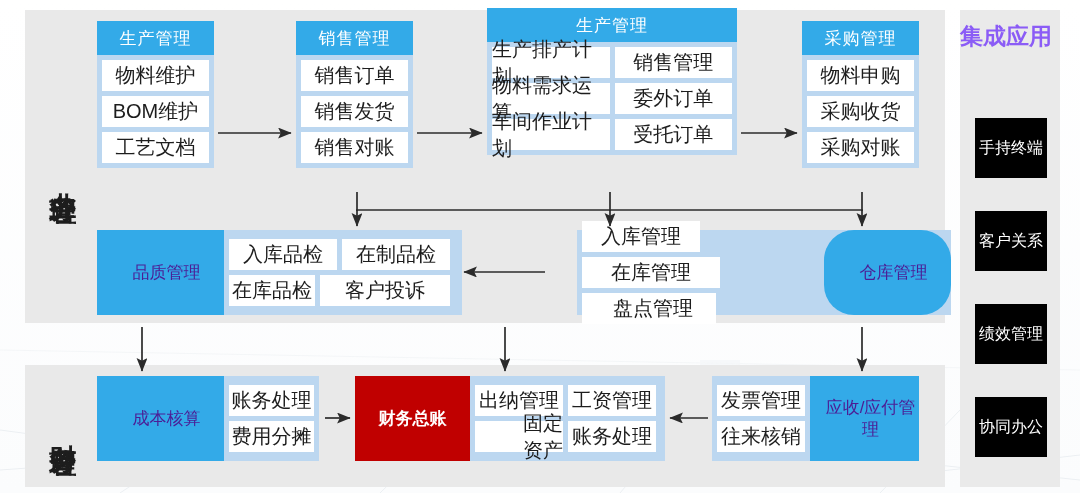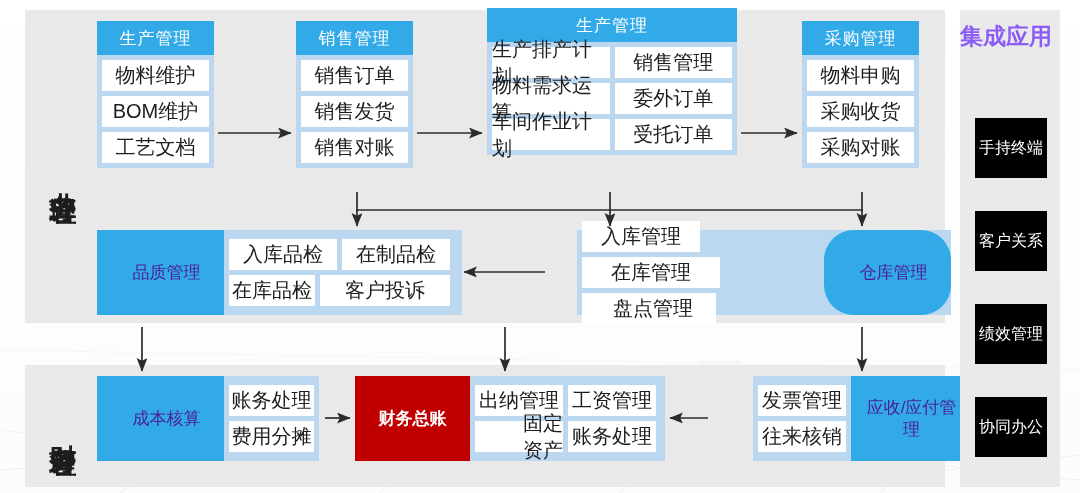--- a/index.html
+++ b/index.html
@@ -183,21 +183,21 @@
   <div class="sidecard" id="card-ledger" style="left:355px;top:376px;width:310px;height:85px;">
     <div class="bigred" style="width:115px;">财务总账</div>
     <div class="grid">
       <div class="cell" style="width:88px;">出纳管理</div>
       <div class="cell" style="width:88px;">工资管理</div>
       <div class="cell" style="width:88px;padding-left:48px;">固定资产</div>
       <div class="cell" style="width:88px;">账务处理</div>
     </div>
   </div>
 
-  <div class="sidecard" id="card-receivable" style="left:712px;top:376px;width:207px;height:85px;margin-left:41px;">
+  <div class="sidecard" id="card-receivable" style="left:712px;top:376px;width:207px;height:85px;">
     <div class="grid">
       <div class="cell w1">发票管理</div>
       <div class="cell w1">往来核销</div>
     </div>
     <div class="bigblue" style="width:97px;">应收/应付管理</div>
   </div>
 
   <div id="integration-title">集成应用</div>
   <div class="int-tile" style="top:118px;">手持终端</div>
   <div class="int-tile" style="top:211px;">客户关系</div>

